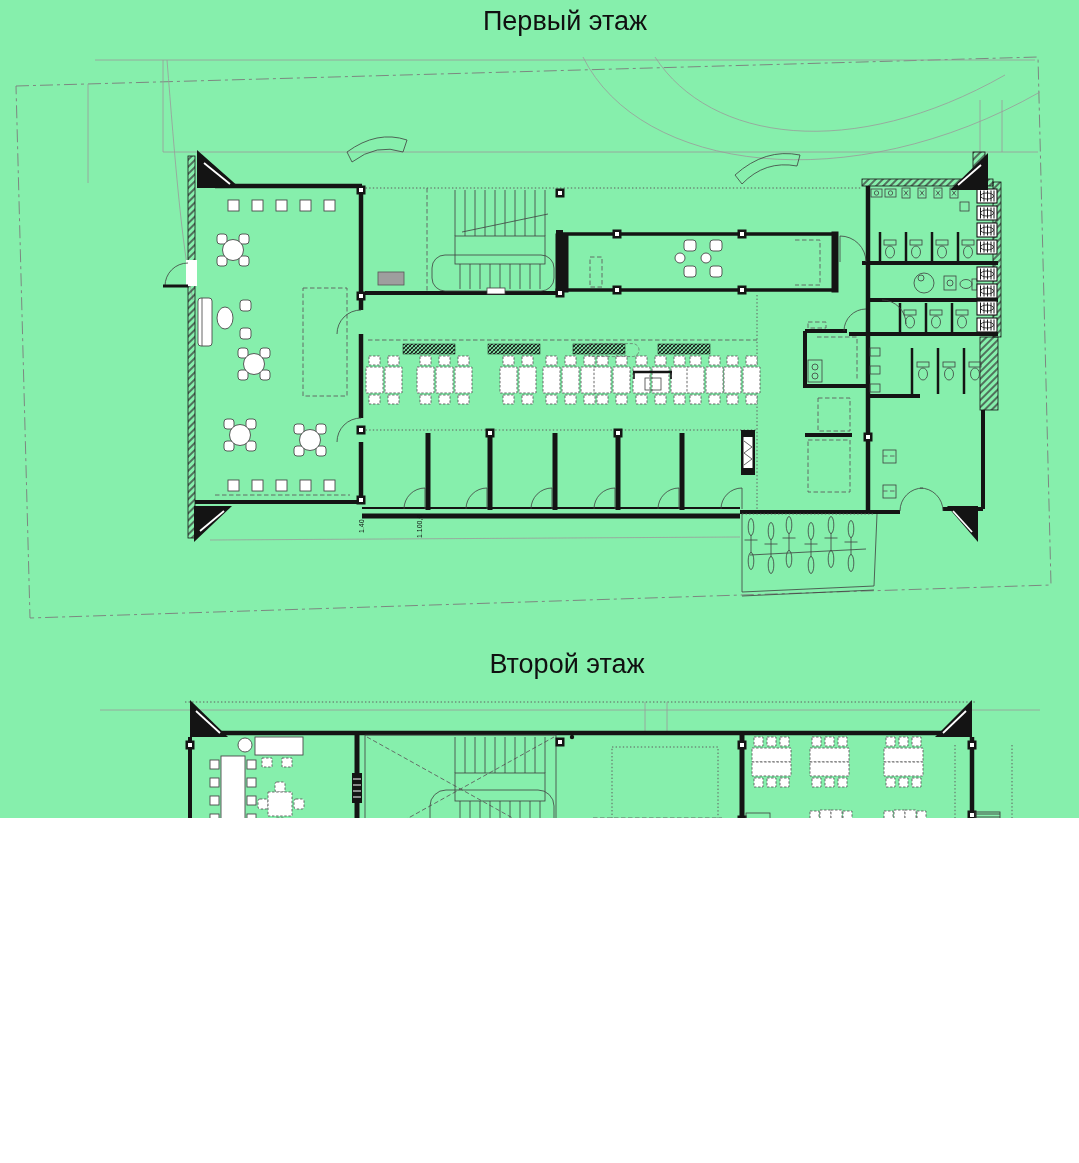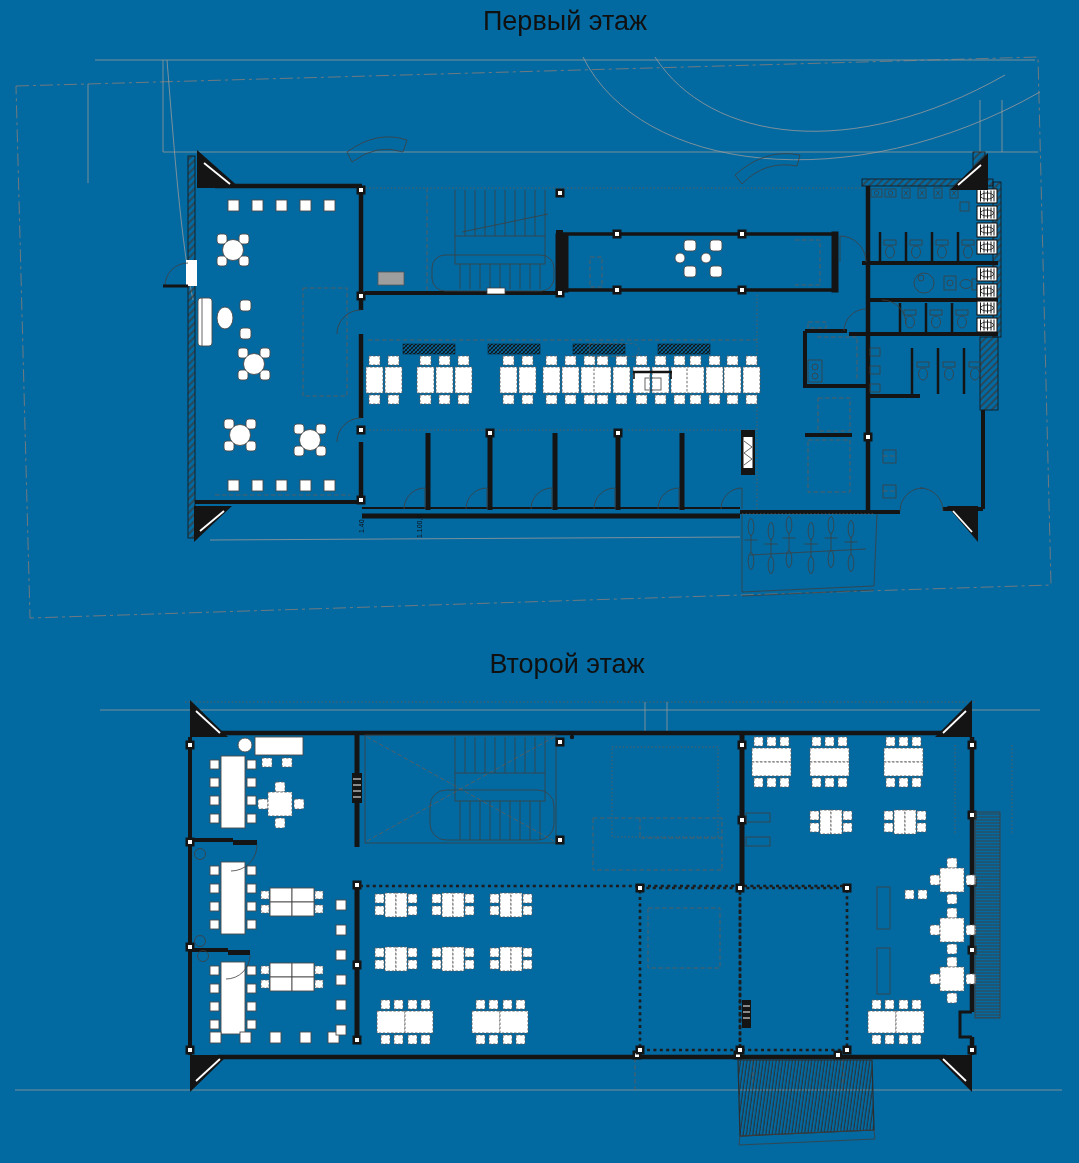--- a/index.html
+++ b/index.html
@@ -1,16 +1,16 @@
 <!DOCTYPE html>
 <html><head>
 <meta charset="utf-8">
 <style>
   html,body{margin:0;padding:0;background:#fff}
-  .stage{position:relative;width:1079px;height:1163px;background:#0369a1;font-family:"Liberation Sans",sans-serif}
+  .stage{position:relative;width:1079px;height:818px;background:#86efac;font-family:"Liberation Sans",sans-serif}
   svg{display:block}
   .title{font-family:"Liberation Sans",sans-serif;font-size:27px;fill:#101010}
   .dim{font-family:"Liberation Sans",sans-serif;font-size:7px;fill:#101010}
   .sited{stroke:#7c7c7c;fill:none;stroke-width:.9;stroke-dasharray:13 4 3 4}
   .tn{stroke:#3f3f3f;fill:none;stroke-width:.8}
   .tg{stroke:#9a9a9a;fill:none;stroke-width:.8}
   .dsh{stroke:#5f5f5f;fill:none;stroke-width:.9;stroke-dasharray:4.5 2.5}
   .dot{stroke:#5f5f5f;fill:none;stroke-width:1;stroke-dasharray:1.4 2.2}
   .dotH{stroke:#1c1c1c;fill:none;stroke-width:2.6;stroke-dasharray:3 3.4}
   .wl{stroke:#141414;fill:none}

